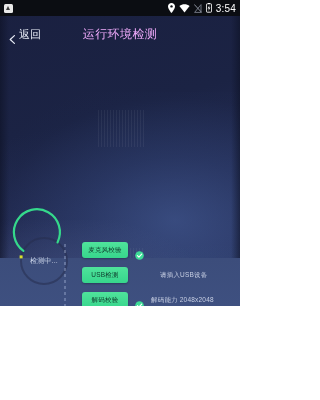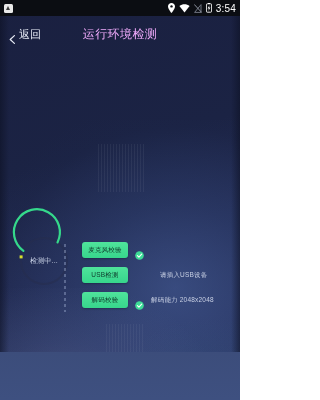--- a/index.html
+++ b/index.html
@@ -1,21 +1,21 @@
 <!DOCTYPE html>
 <html><head>
 <meta charset="utf-8">
 <style>
   * { margin:0; padding:0; box-sizing:border-box; }
   html,body {
     width:240px; height:400px; overflow:hidden;
     font-family:"Liberation Sans", sans-serif;
   }
   #app {
-    position:relative; width:240px; height:400px;
+    position:relative; width:240px; height:306px;
     background:#1b2240;
     overflow:hidden;
   }
   
   .bg-base {
     position:absolute; inset:0;
     background:
       linear-gradient(165deg,#1a2040 0%,#1b2344 38%,#222b52 62%,#2b3663 100%);
   }
   .bg-glow-c {

